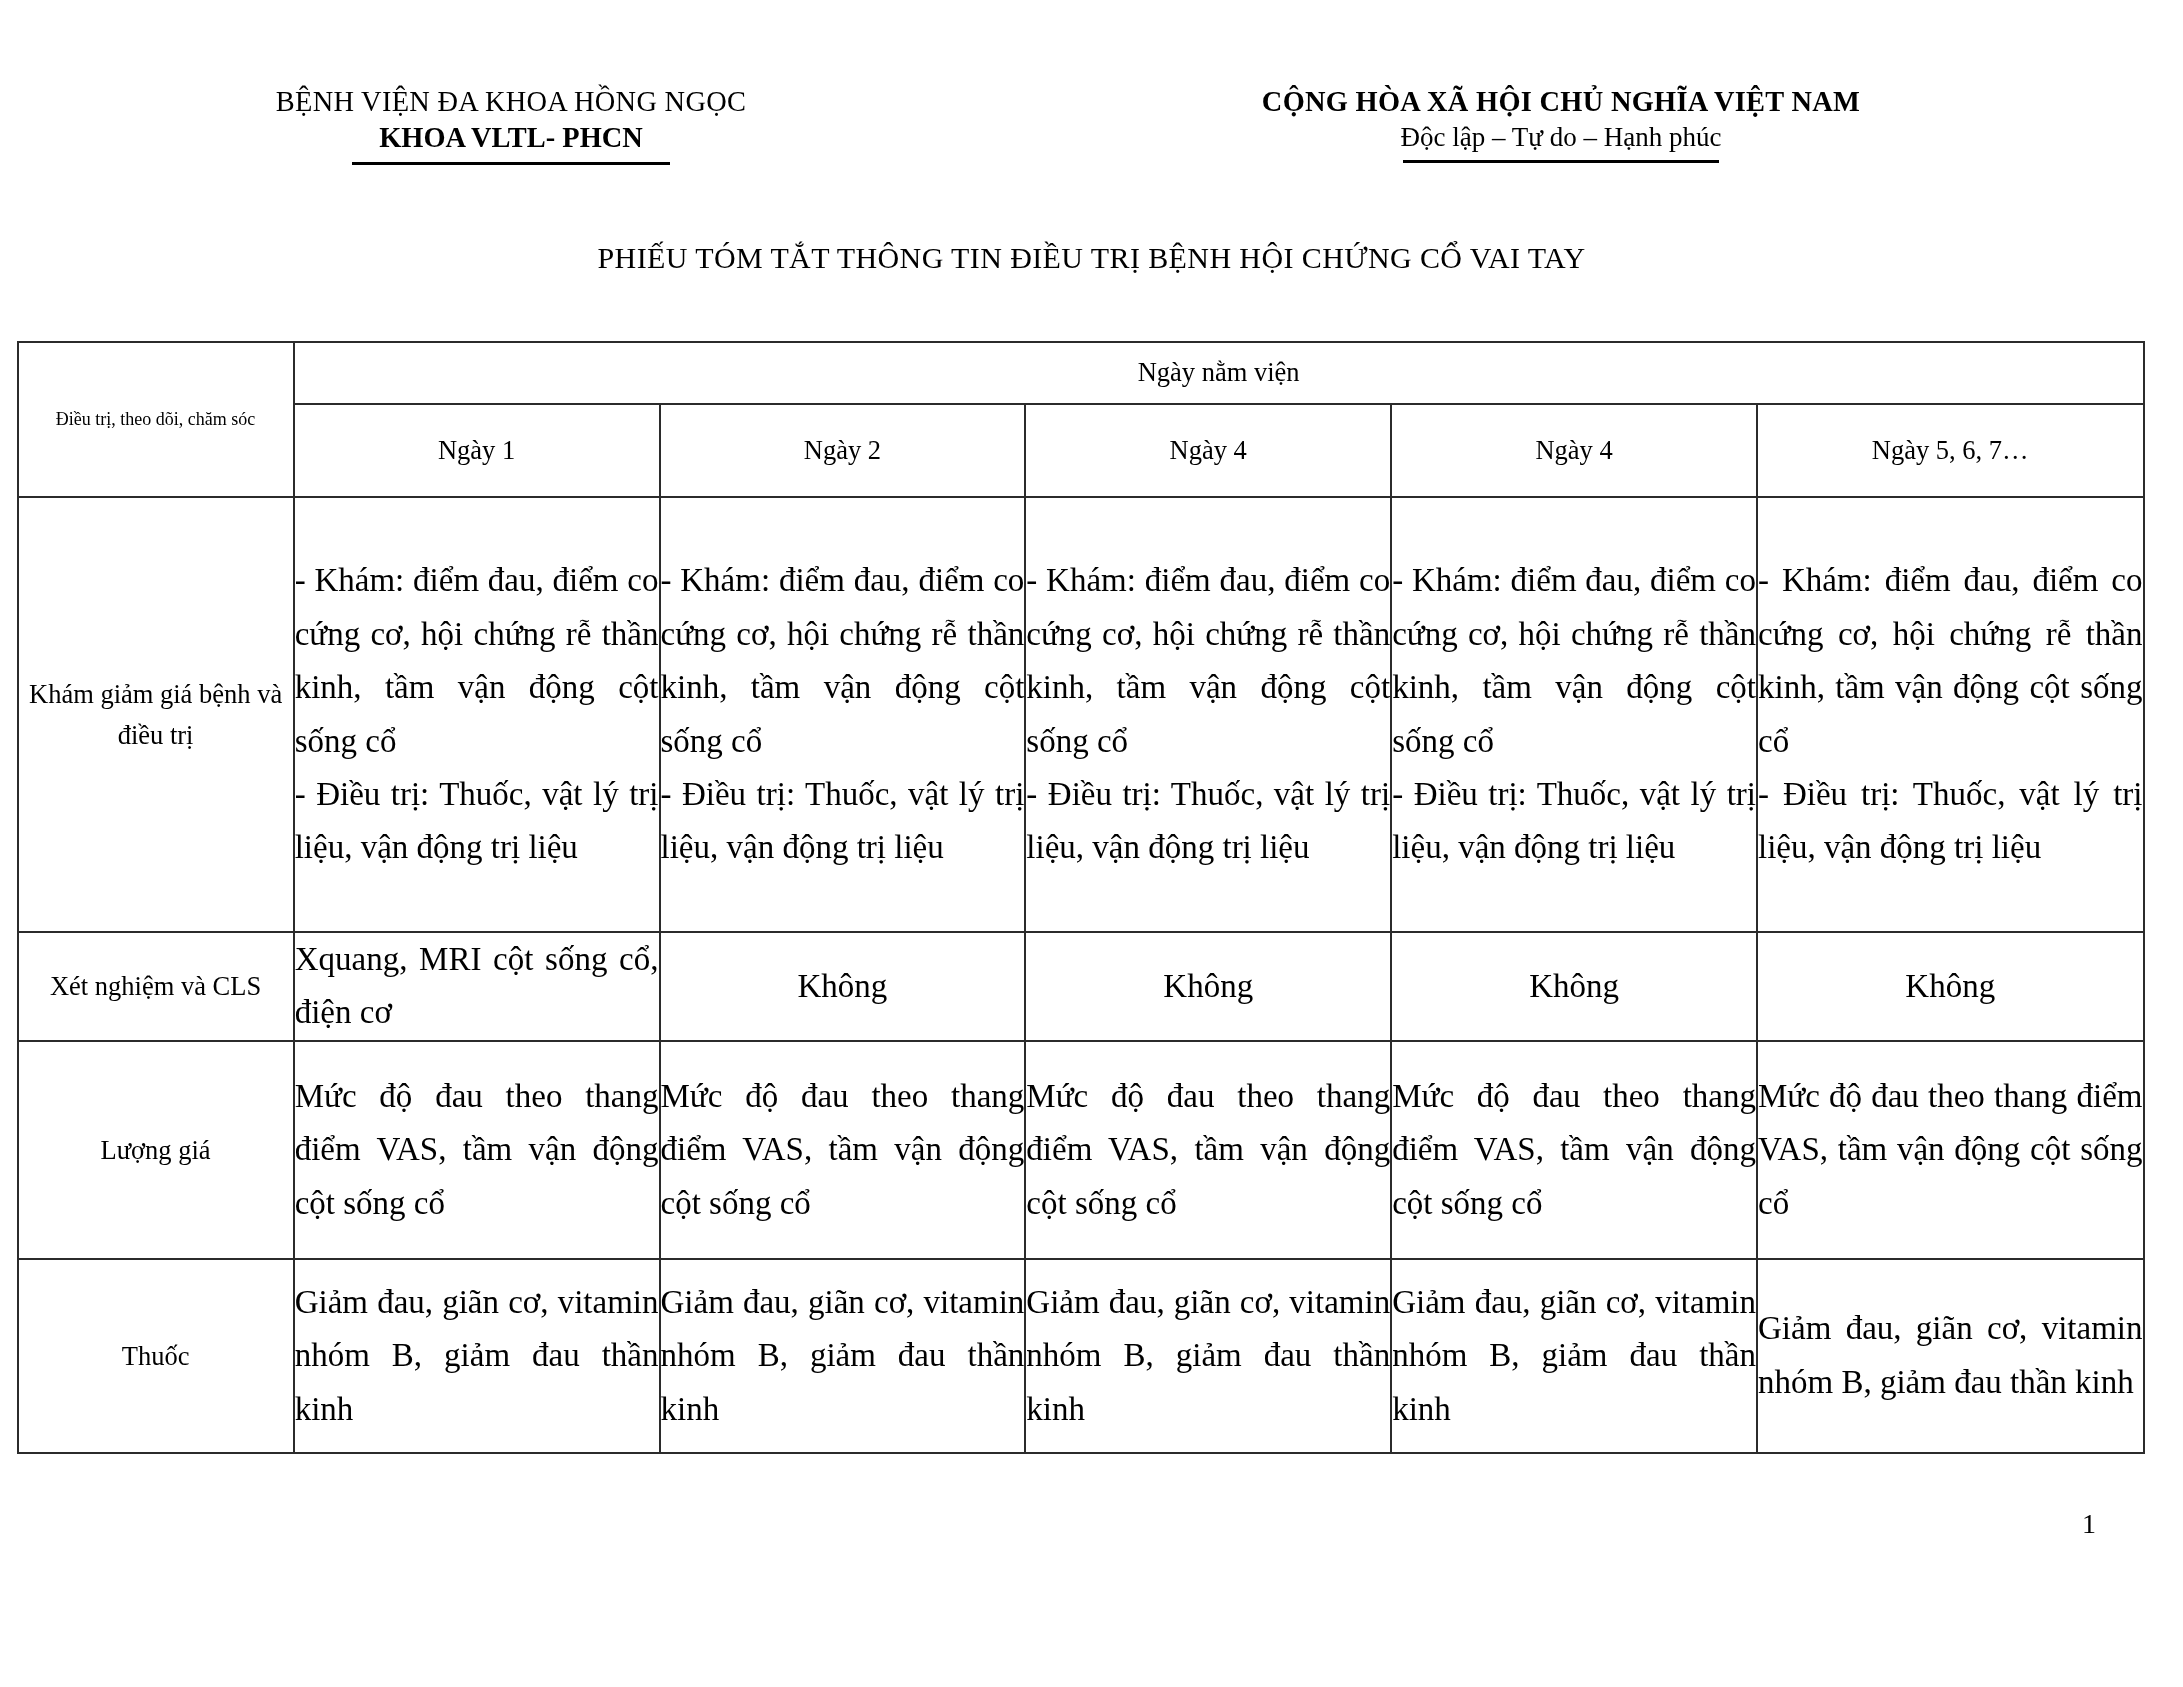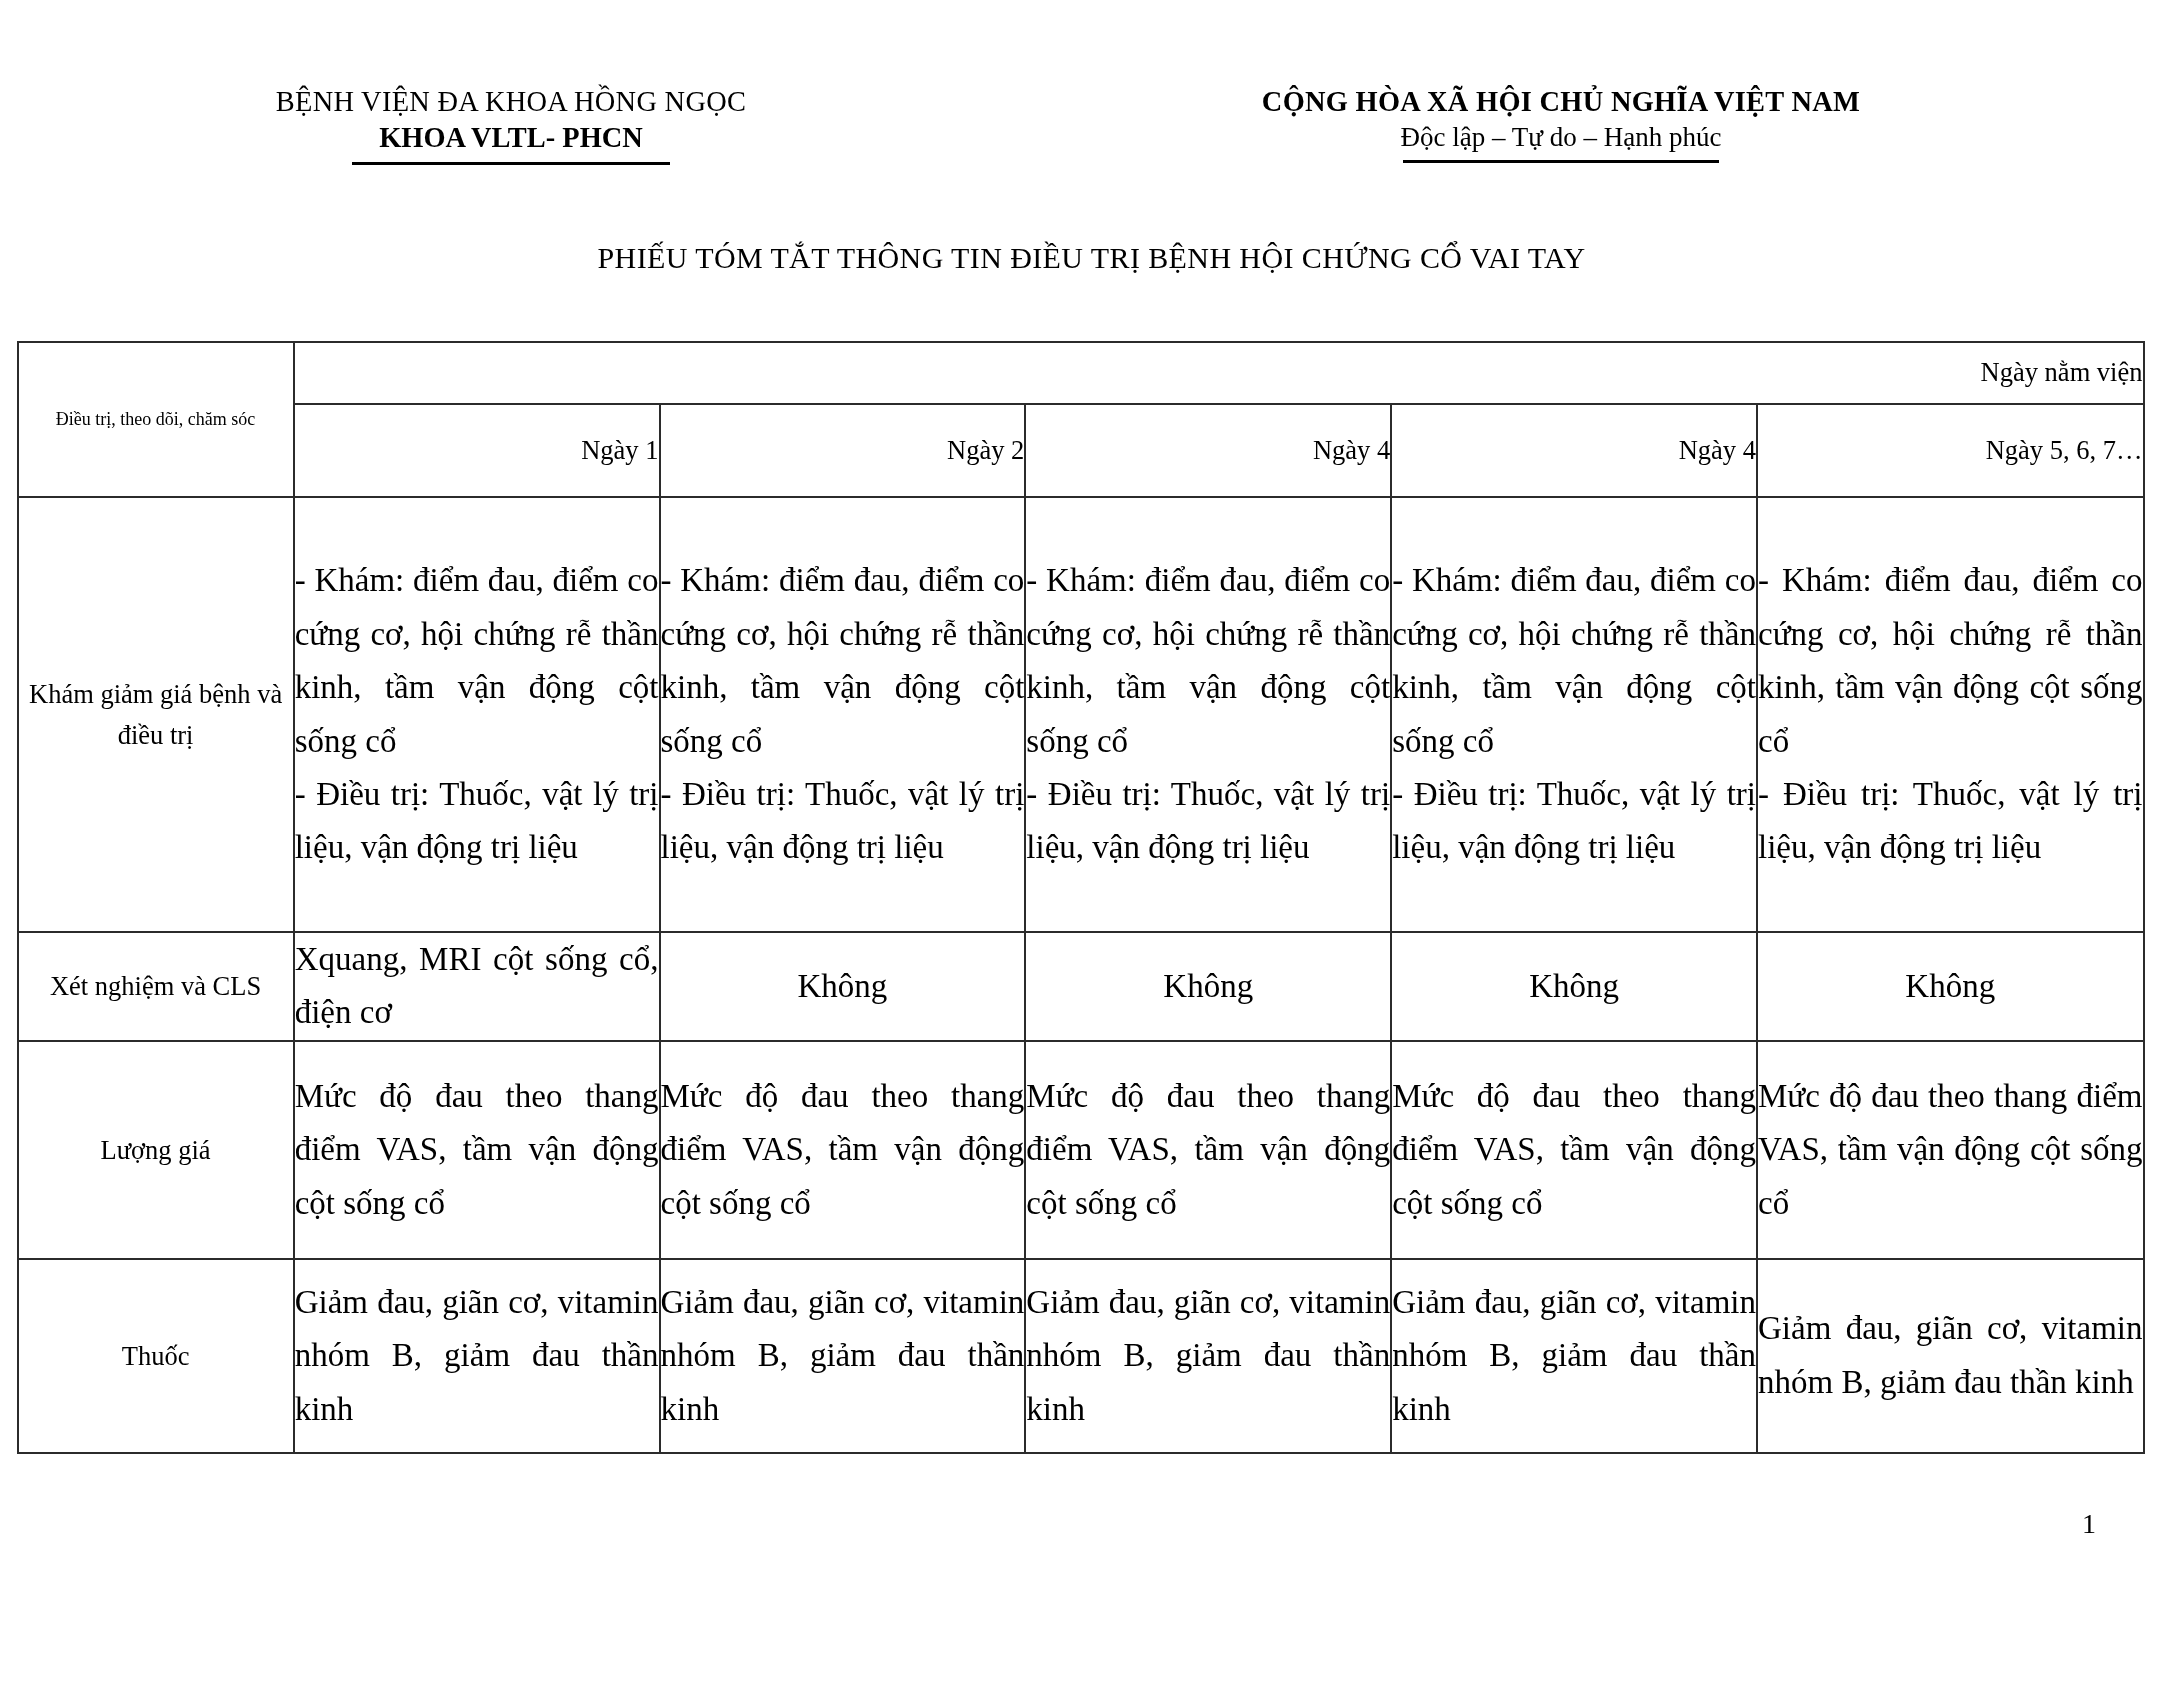--- a/index.html
+++ b/index.html
@@ -99,21 +99,21 @@
     vertical-align: middle;
     font-weight: 400;
   }
 
   
   col.c-label { width: 268px; }
   col.c-day   { width: 355px; }
   col.c-day5  { width: 375px; }
 
   .hcell {
-    text-align: right;
+    text-align: center;
     font-size: 26.5px;
     font-weight: 700;
     height: 60px;
     line-height: 1.28;
     padding: 0 6.6px;
     margin-left: 43px;
   }
   .hcell.tall {
     height: 91px;
   }

